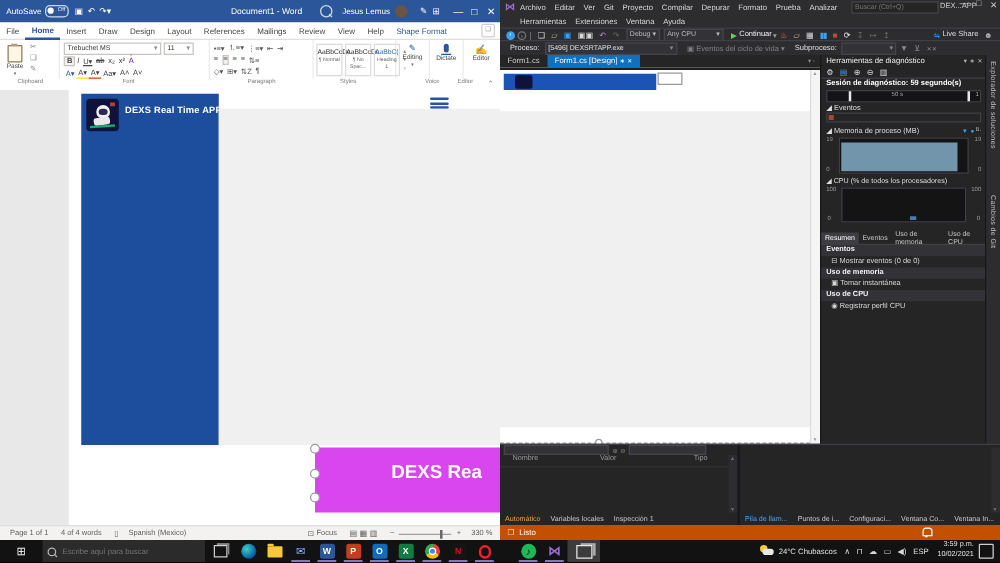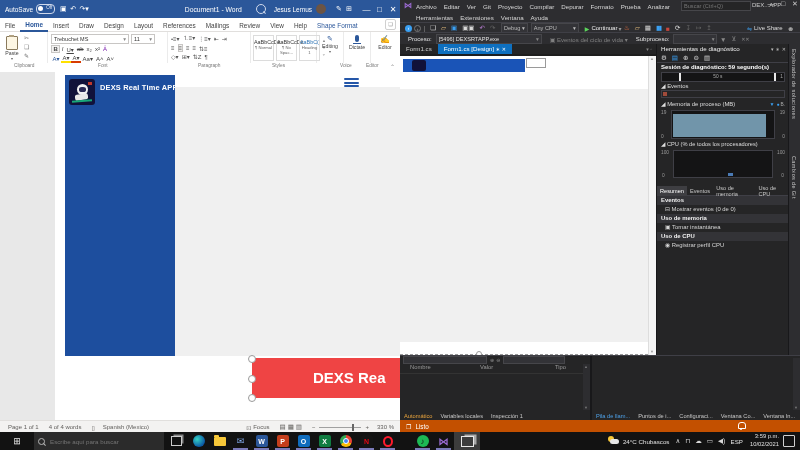--- a/index.html
+++ b/index.html
@@ -22,21 +22,21 @@
   .grp{border-right:1px solid #ebebeb;height:31px;position:relative;}
   .combo{border:1px solid #c8c6c4;background:#fff;color:#333;font-size:5.5px;height:8px;line-height:8px;padding:0 2px;white-space:nowrap;}
   .fmt{font-size:6px;color:#444;padding:0 1.5px;}
   .w-glabels{left:0;top:63px;width:400px;height:9px;background:#fff;border-bottom:1px solid #d8d6d4;font-size:4.8px;color:#7a7a7a;}
   .w-doc{left:0;top:72px;width:400px;height:348px;background:#e8e8e8;overflow:hidden;}
   .page{left:55px;top:0;width:345px;height:348px;background:#fff;}
   .mock-side{left:65px;top:3px;width:110px;height:281px;background:#1d4e9e;}
   .mock-gray{left:175px;top:15px;width:225px;height:269px;background:#f0f0f0;}
   .hamb{left:344px;top:6px;width:15px;height:11px;}
   .hamb div{height:2px;background:#2456a8;margin-bottom:1.6px;border-radius:1px;}
-  .shape{left:252px;top:286px;width:148px;height:40px;background:#ef4444;color:#fff;font-weight:bold;font-size:15px;line-height:40px;padding-left:61px;box-sizing:border-box;overflow:hidden;white-space:nowrap;}
+  .shape{left:252px;top:286px;width:148px;height:52px;background:#d946ef;color:#fff;font-weight:bold;font-size:15px;line-height:40px;padding-left:61px;box-sizing:border-box;overflow:hidden;white-space:nowrap;}
   .handle{width:6px;height:6px;border-radius:50%;background:#fff;border:1px solid #9a9a9a;}
   .w-status{left:0;top:420px;width:400px;height:12px;background:#f3f2f1;border-top:1px solid #e1dfdd;color:#605e5c;font-size:6px;display:flex;align-items:center;}
   
   #vs{left:400px;top:0;width:400px;height:432px;background:#2d2d30;color:#ccc;}
   .v-menu{font-size:6.2px;color:#d6d6d6;margin-right:7px;white-space:nowrap;}
   .v-box{background:#333337;border:1px solid #46464a;color:#bbb;font-size:5.6px;height:8px;line-height:8px;padding:0 2px;white-space:nowrap;}
   .v-tabstrip{left:0;top:44px;width:256px;height:10px;background:#252526;display:flex;font-size:6.2px;}
   .v-tab{padding:0 6px;line-height:10px;color:#cfcfcf;white-space:nowrap;}
   .v-tab.active{background:#0e70c0;color:#fff;}
   .designer{left:0;top:54px;width:256px;height:301px;background:#fff;border-top:2px solid #1e1e1e;box-sizing:border-box;}

